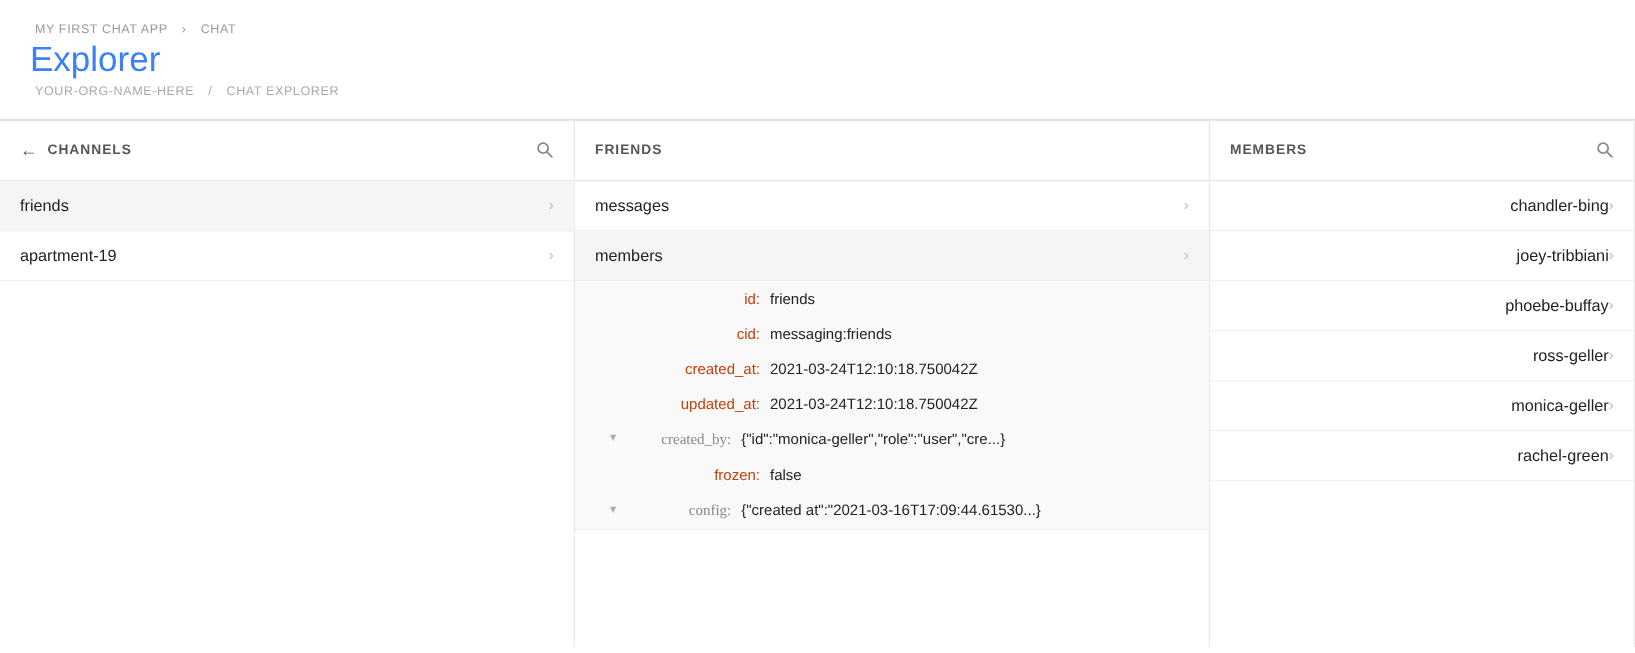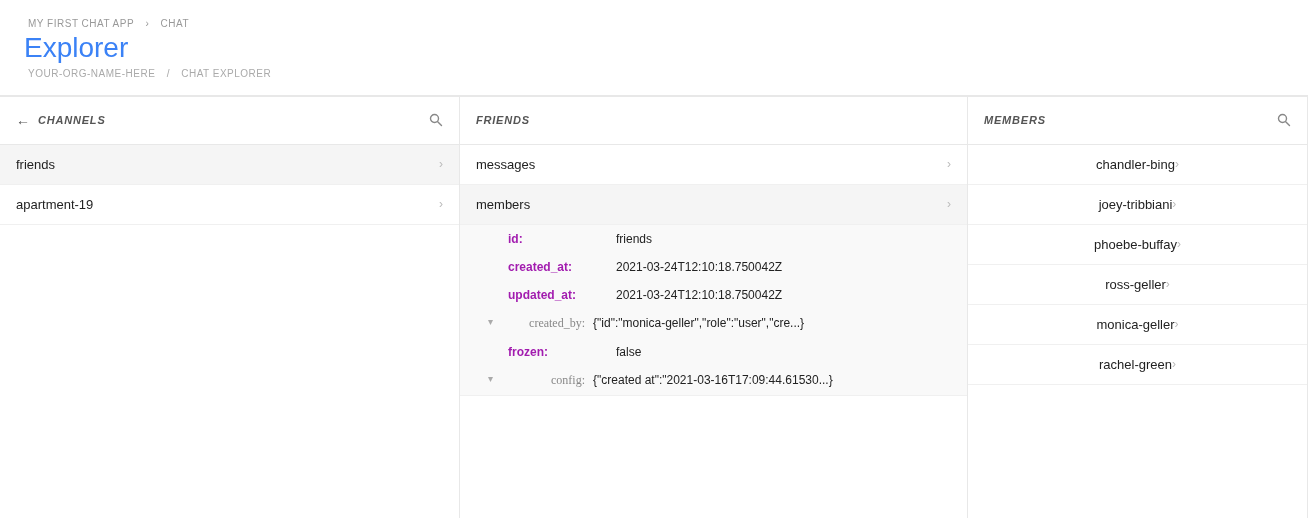--- a/index.html
+++ b/index.html
@@ -74,21 +74,20 @@
       align-items: center;
       gap: 8px;
     }
 
     .panel-header-title {
       font-size: 11px;
       font-weight: 600;
       letter-spacing: 0.8px;
       text-transform: uppercase;
       color: #555;
-      font-style: italic;
     }
 
     .back-arrow {
       font-size: 14px;
       color: #555;
       cursor: pointer;
     }
 
     .search-icon-btn {
       background: none;
@@ -157,25 +156,25 @@
     }
     .detail-row {
       display: flex;
       align-items: flex-start;
       padding: 7px 16px 7px 48px;
       font-size: 12px;
       color: #333;
       gap: 8px;
     }
     .detail-row .detail-key {
-      color: #a21caf;
+      color: #c2410c;
       min-width: 100px;
+      text-align: right;
       flex-shrink: 0;
       font-size: 12px;
-      font-weight: bold;
     }
     .detail-row .detail-val {
       color: #222;
       font-size: 12px;
       word-break: break-all;
     }
     .detail-val.blue { color: #4a90d9; }
     .detail-expand-row {
       display: flex;
       align-items: flex-start;
@@ -199,21 +198,21 @@
     }
     .detail-expand-row .detail-val {
       color: #222;
       word-break: break-all;
     }
 
     
     .member-item {
       display: flex;
       align-items: center;
-      justify-content: center;
+      justify-content: flex-end;
       padding: 12px 16px;
       border-bottom: 1px solid #f0f0f0;
       cursor: pointer;
     }
     .member-name {
       font-size: 13px;
       color: #222;
     }
 
     
@@ -279,20 +278,24 @@
 
     <div class="friends-item expanded">
       <span class="channel-item-name">members</span>
       <span class="chevron-right">›</span>
     </div>
 
     <div class="detail-block">
       <div class="detail-row">
         <span class="detail-key">id:</span>
         <span class="detail-val">friends</span>
+      </div>
+      <div class="detail-row">
+        <span class="detail-key">cid:</span>
+        <span class="detail-val">messaging:friends</span>
       </div>
       <div class="detail-row">
         <span class="detail-key">created_at:</span>
         <span class="detail-val">2021-03-24T12:10:18.750042Z</span>
       </div>
       <div class="detail-row">
         <span class="detail-key">updated_at:</span>
         <span class="detail-val">2021-03-24T12:10:18.750042Z</span>
       </div>
       <div class="detail-expand-row">

